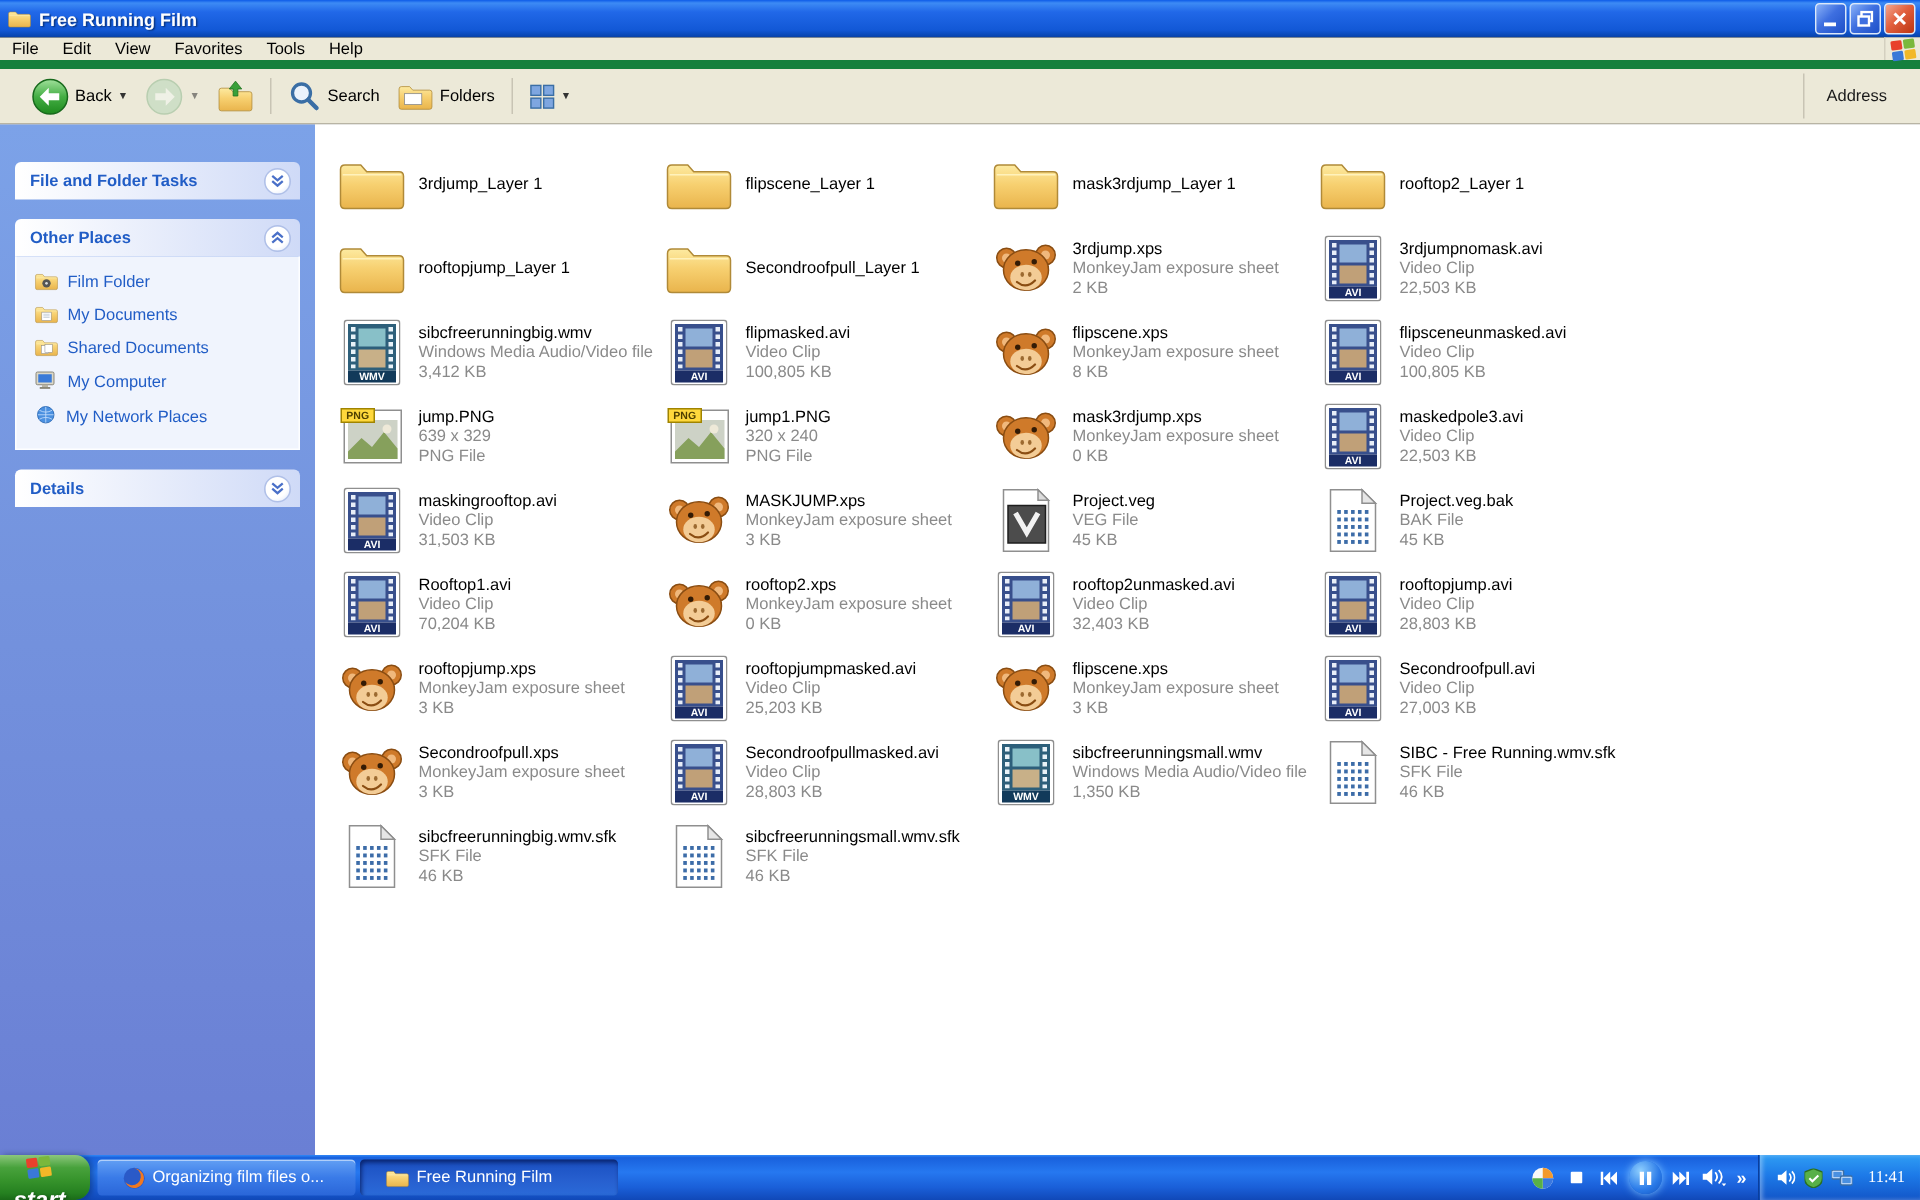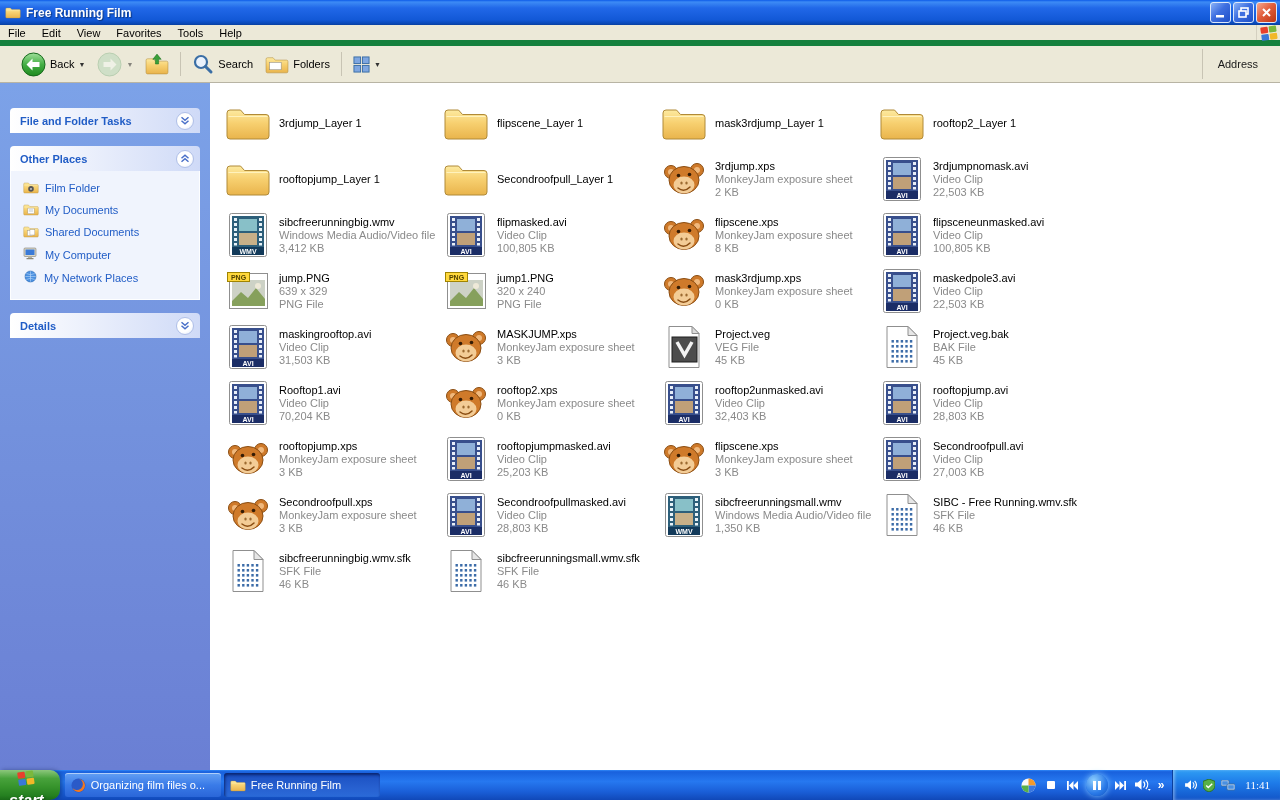--- a/index.html
+++ b/index.html
@@ -56,21 +56,21 @@
   .fmeta { color:#8a8a8a; }
 
   
   .taskbar { height:30px; flex:0 0 30px; display:flex; align-items:stretch;
     background:linear-gradient(180deg,#3088f8 0%,#1961dd 6%,#2678f0 38%,#1a5fd8 72%,#1048b8 100%); }
   .start { height:30px; background:linear-gradient(180deg,#8cc77c 0%,#48a23c 28%,#37942c 55%,#258020 85%,#1a6a18 100%);
     border-radius:0 10px 10px 0; box-shadow:2px 0 4px rgba(0,20,60,.4);
     display:flex; align-items:center; gap:6px; padding:0 16px 0 9px;
     color:#fff; font-weight:bold; font-style:italic; font-size:16px; text-shadow:1px 1px 2px #124a12;flex-direction:column; }
   .tasks { display:flex; align-items:center; gap:3px; padding-left:5px; }
-  .taskbtn { width:156px; height:24px; border-radius:3px; display:flex; align-items:center; gap:5px; padding:0 6px;
+  .taskbtn { width:172px; height:24px; border-radius:3px; display:flex; align-items:center; gap:5px; padding:0 17px;
     color:#fff; background:linear-gradient(180deg,#63a0f4 0%,#3a7be8 50%,#2a66d8 100%);
     box-shadow:inset 0 1px 0 rgba(255,255,255,.5); white-space:nowrap; overflow:hidden; }
   .taskbtn.active { background:linear-gradient(180deg,#1a4fc0 0%,#2760d0 60%,#2a6ad8 100%);
     box-shadow:inset 1px 2px 3px rgba(5,25,90,.8); }
   .taskbtn span { overflow:hidden; text-overflow:ellipsis; }
   .media { margin-left:auto; display:flex; align-items:center; gap:4px; padding:0 6px; }
   .mbtn { display:flex; align-items:center; justify-content:center; width:18px; height:18px; }
   .mbtn.pausebtn { width:22px; height:22px; border-radius:50%;
     background:radial-gradient(circle at 35% 30%,#8fd0ff,#2a7ae8 60%,#1255c0); box-shadow:0 0 6px #7ec4ff; }
   .chev2 { color:#fff; font-weight:bold; font-size:12px; padding:0 2px; }

